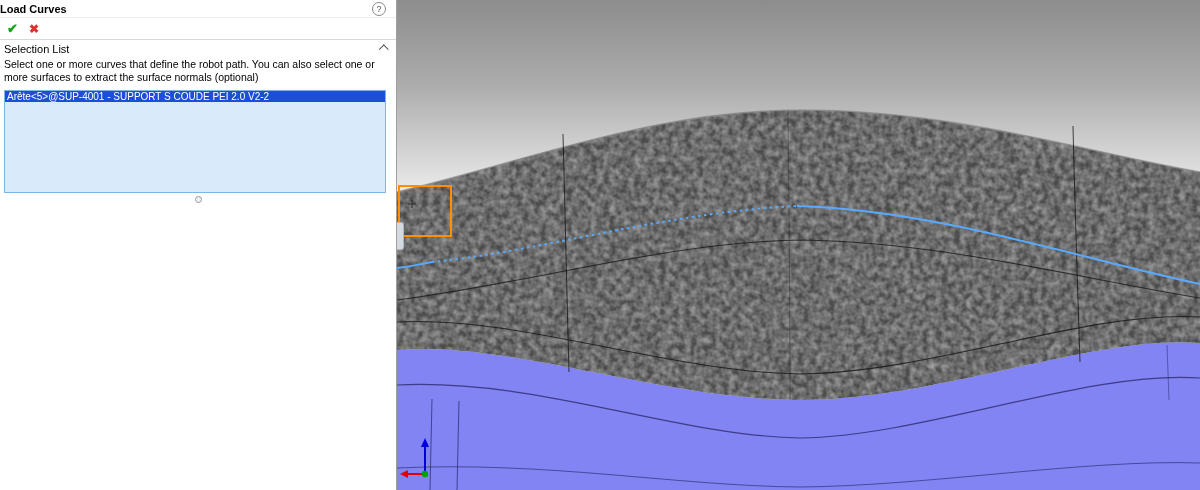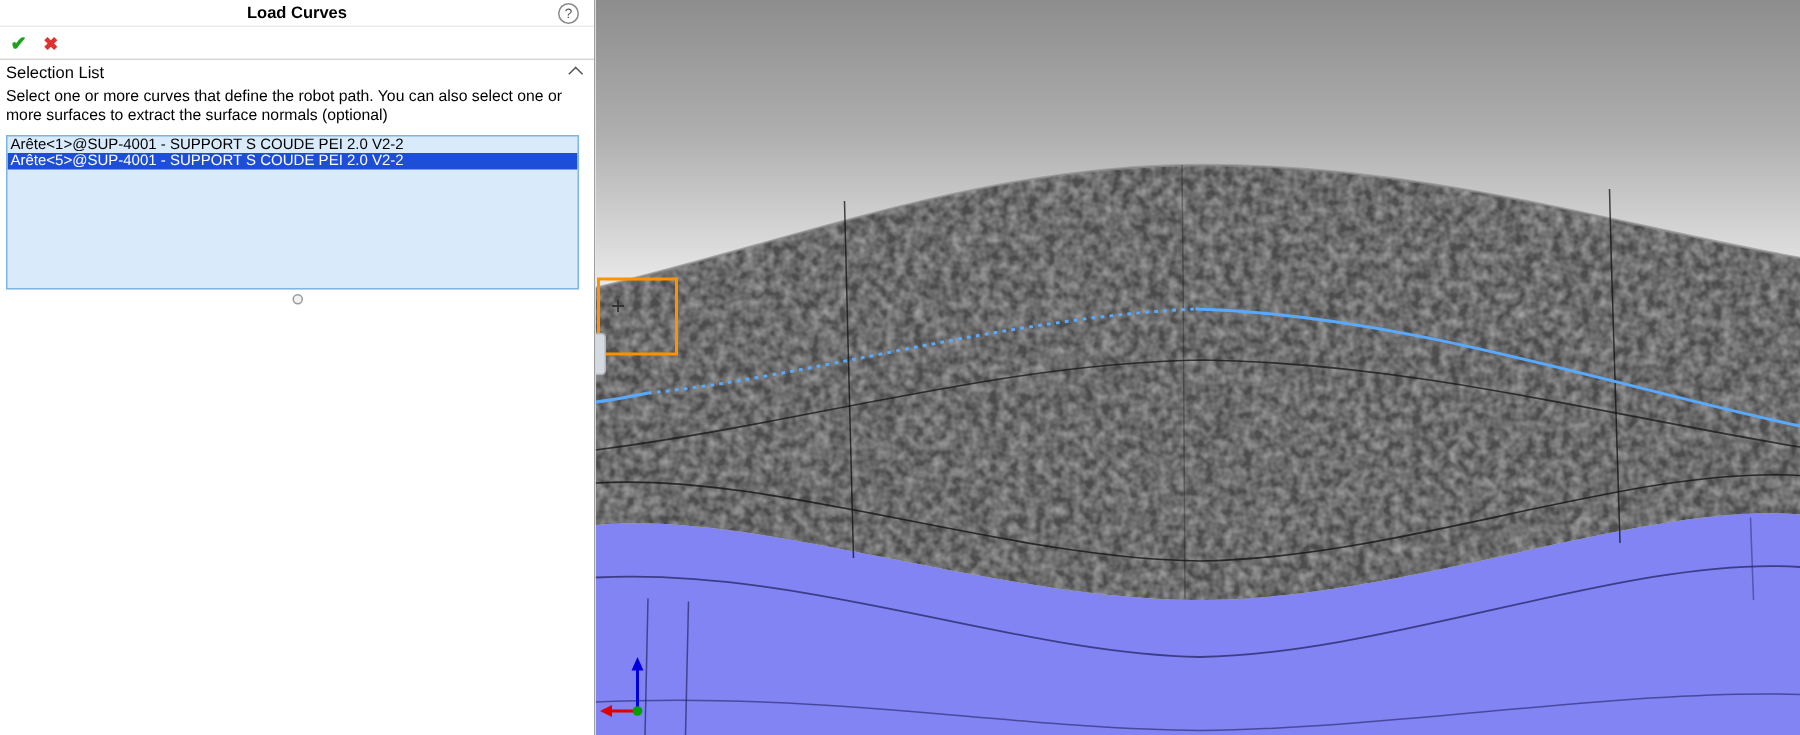--- a/index.html
+++ b/index.html
@@ -9,21 +9,21 @@
     background:#ffffff;
   }
   .app{display:flex;width:1200px;height:490px;}
 
   
   .panel{
     flex:0 0 397px;width:397px;height:490px;box-sizing:border-box;
     background:#ffffff;border-right:1px solid #9f9f9f;position:relative;
   }
   .panel-header{
-    position:relative;height:17px;display:flex;align-items:center;justify-content:center;
+    position:relative;height:17px;display:flex;align-items:center;justify-content:flex-start;
     border-bottom:1px solid #ececec;
   }
   .panel-title{font-size:11px;font-weight:bold;color:#000;}
   .help-icon{
     position:absolute;right:10px;top:2px;width:12px;height:12px;
     border:1px solid #8a8a8a;border-radius:50%;
     font-size:9px;line-height:12px;text-align:center;color:#555;cursor:pointer;
   }
   .panel-actions{
     height:21px;display:flex;align-items:center;gap:11px;padding:0 7px;
@@ -82,21 +82,20 @@
     </div>
 
     <div class="section-header">
       <span>Selection List</span>
       <span class="chev"></span>
     </div>
 
     <p class="desc">Select one or more curves that define the robot path. You can also select one or more surfaces to extract the surface normals (optional)</p>
 
     <div class="listbox">
-        <div class="list-item">Arête&lt;1&gt;@SUP-4001 - SUPPORT S COUDE PEI 2.0 V2-2</div>
         <div class="list-item selected">Arête&lt;5&gt;@SUP-4001 - SUPPORT S COUDE PEI 2.0 V2-2</div>
       </div>
 
     <div class="dot-row">
       <span class="resize-dot"></span>
     </div>
 
   </aside>
 
   <main class="viewport">

